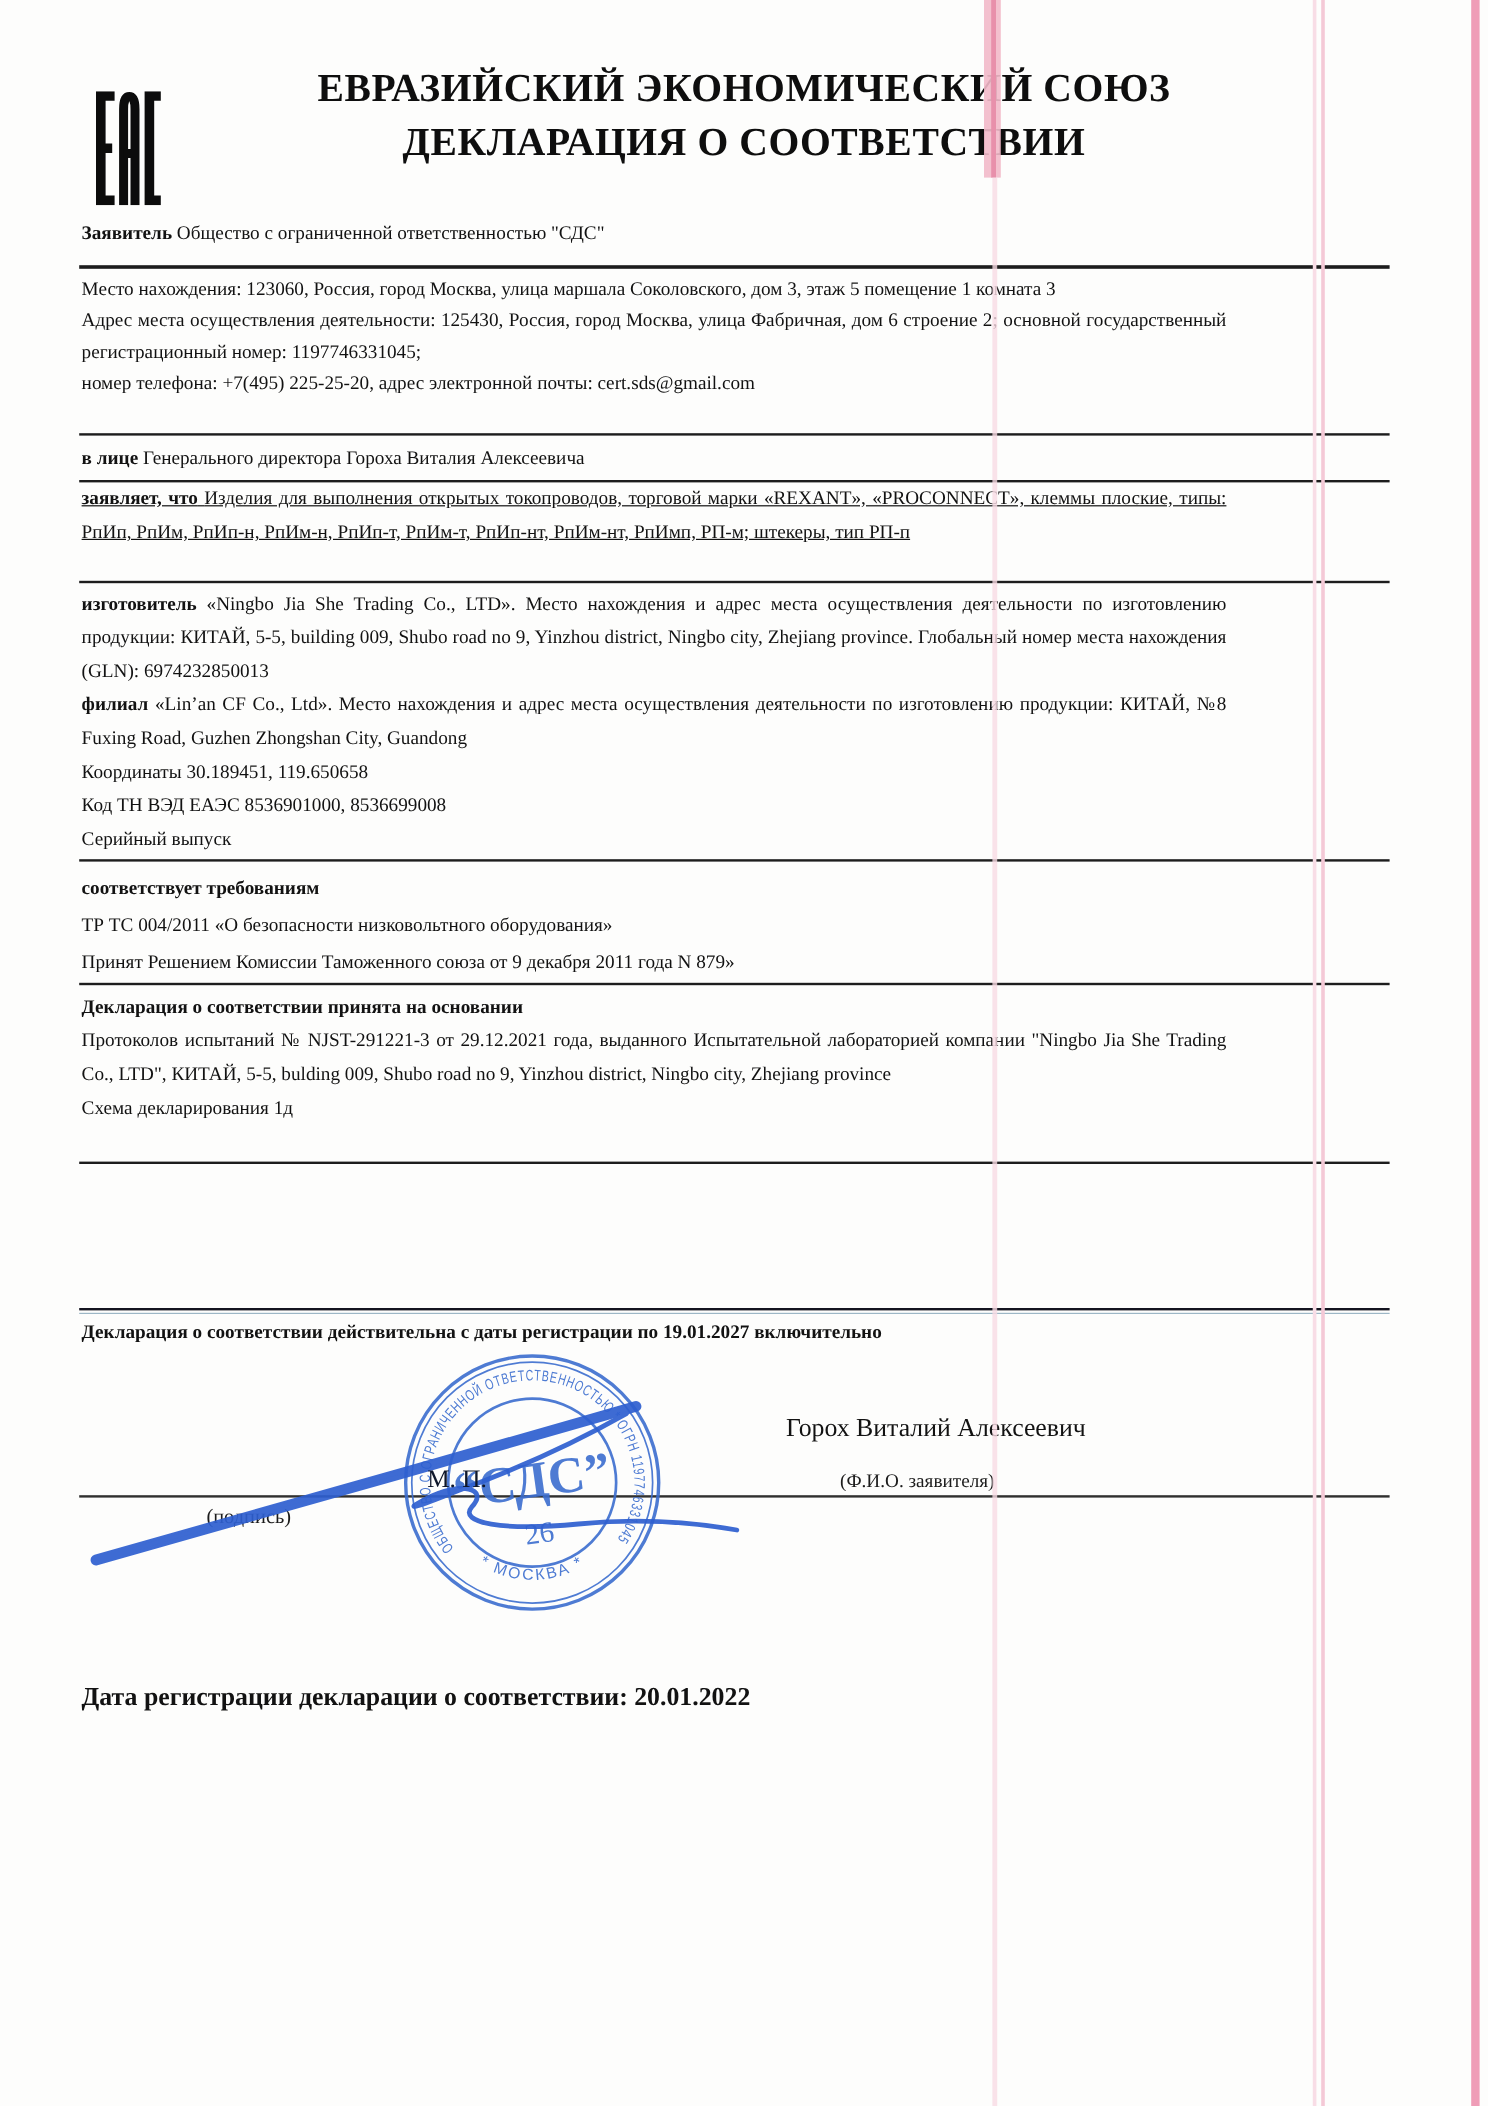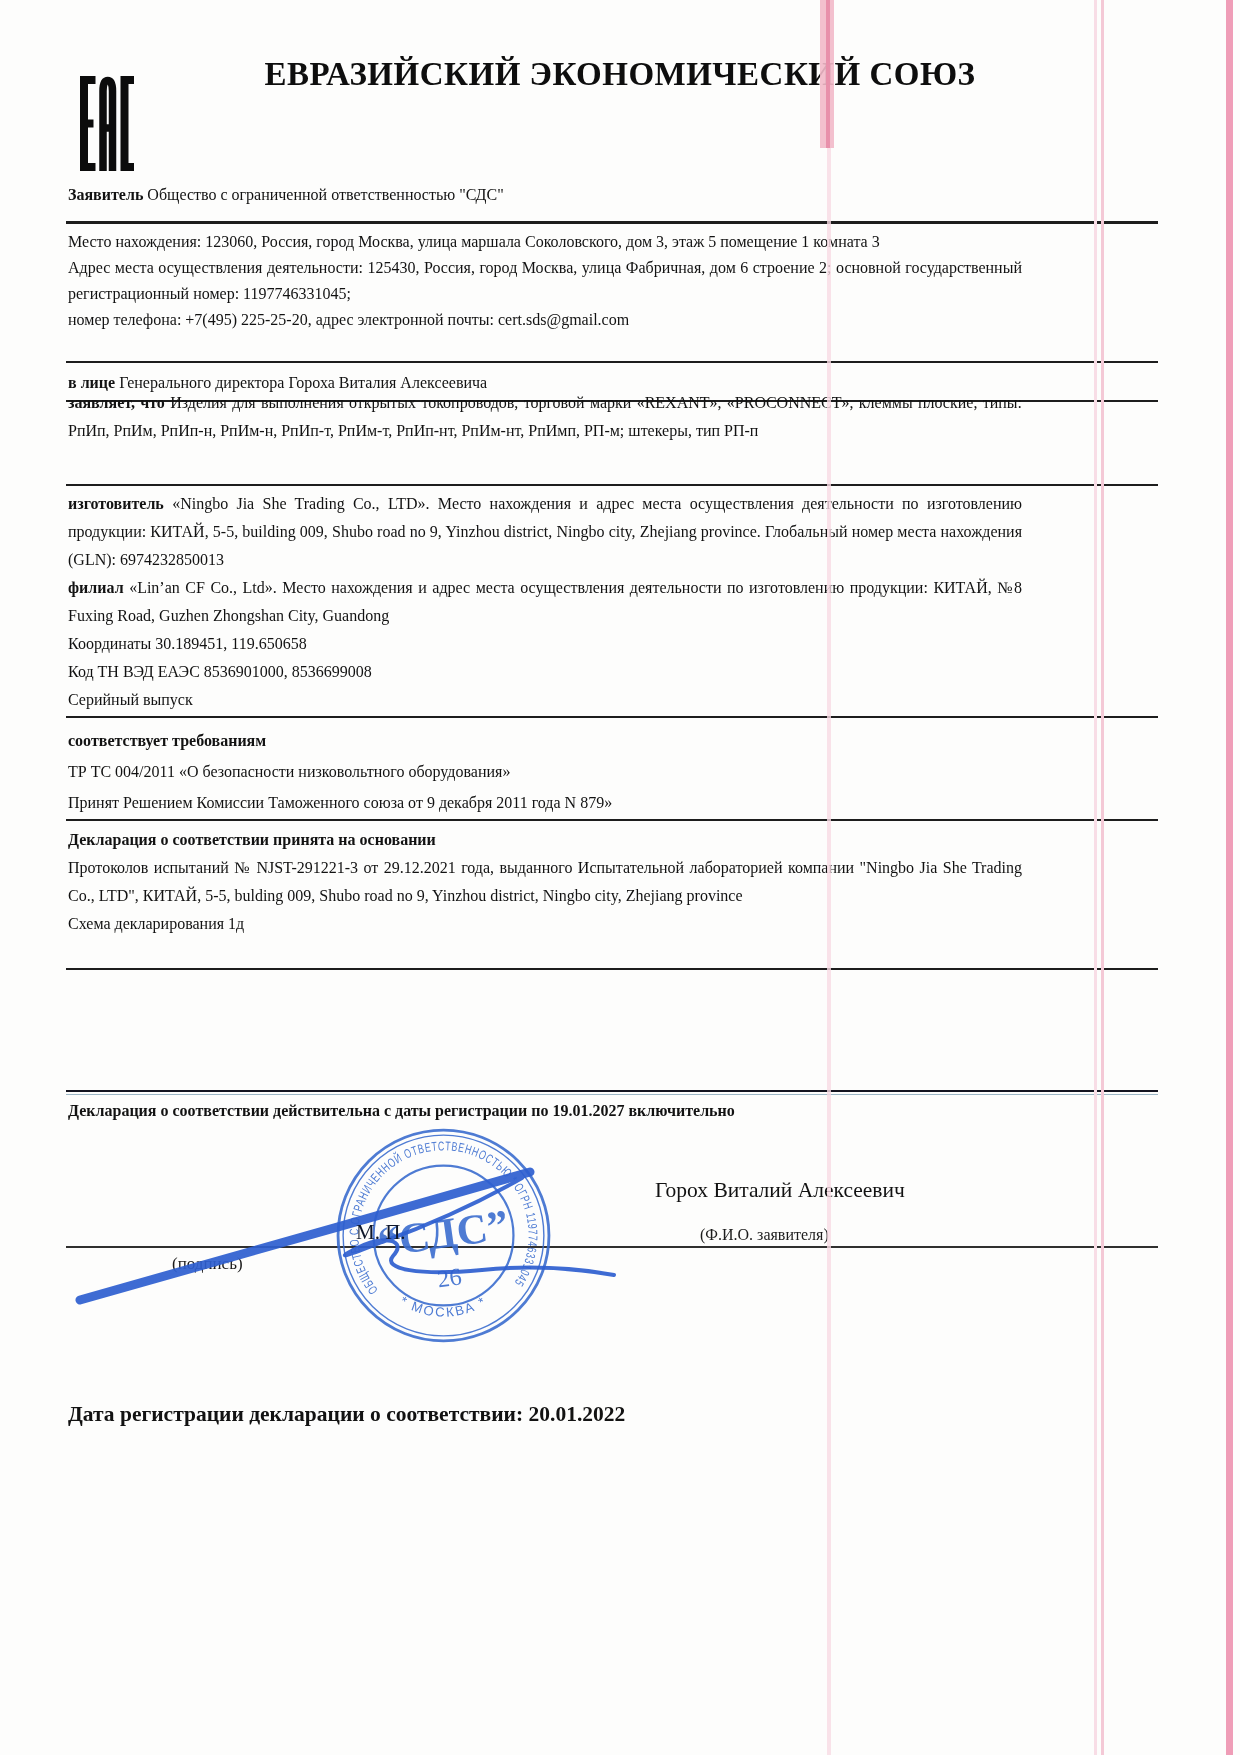--- a/index.html
+++ b/index.html
@@ -33,20 +33,21 @@
       <path d="M15.5 4 H4 V91 H15.5" stroke-width="8"></path>
       <path d="M4 47.5 H13.5" stroke-width="8"></path>
       <path d="M23 95 V15 Q23 4.5 27.75 4.5 Q32.5 4.5 32.5 15 V95" stroke-width="7.5"></path>
       <path d="M23 52 H32.5" stroke-width="7.5"></path>
       <path d="M54 4 H44.5 V91 H54" stroke-width="8"></path>
     </g>
   </svg>
 
   <div class="title">
     <div>ЕВРАЗИЙСКИЙ ЭКОНОМИЧЕСКИЙ СОЮЗ</div>
+    <div>ДЕКЛАРАЦИЯ О СООТВЕТСТВИИ</div>
   </div>
 
   <div class="row" style="top:181px;">
     <b>Заявитель</b>
     <span>Общество с ограниченной ответственностью "СДС"</span>
   </div>
   <div class="rule thick" style="top:221px;"></div>
 
   <div class="row just" style="top:229px;line-height:26px;">
     <div class="just">Место нахождения: 123060, Россия, город Москва, улица маршала Соколовского, дом 3, этаж 5 помещение 1 комната 3</div>
@@ -54,21 +55,21 @@
     <div>номер телефона: +7(495) 225-25-20, адрес электронной почты: cert.sds@gmail.com</div>
   </div>
   <div class="rule" style="top:361px;"></div>
 
   <div class="row" style="top:369px;">
     <b>в лице</b>
     <span>Генерального директора Гороха Виталия Алексеевича</span>
   </div>
   <div class="rule" style="top:400px;"></div>
 
-  <div class="row just" style="top:389px;">
+  <div class="row just" style="top:402px;text-decoration:underline;">
     <b>заявляет, что</b>
     <span>Изделия для выполнения открытых токопроводов, торговой марки «REXANT», «PROCONNECT», клеммы плоские, типы: РпИп, РпИм, РпИп-н, РпИм-н, РпИп-т, РпИм-т, РпИп-нт, РпИм-нт, РпИмп, РП-м; штекеры, тип РП-п</span>
   </div>
   <div class="rule" style="top:484px;"></div>
 
   <div class="row" style="top:490px;">
     <div class="just">
       <b>изготовитель</b>
       <span>«Ningbo Jia She Trading Co., LTD». Место нахождения и адрес места осуществления деятельности по изготовлению продукции: КИТАЙ, 5-5, building 009, Shubo road no 9, Yinzhou district, Ningbo city, Zhejiang province. Глобальный номер места нахождения (GLN): 6974232850013</span>
     </div>

